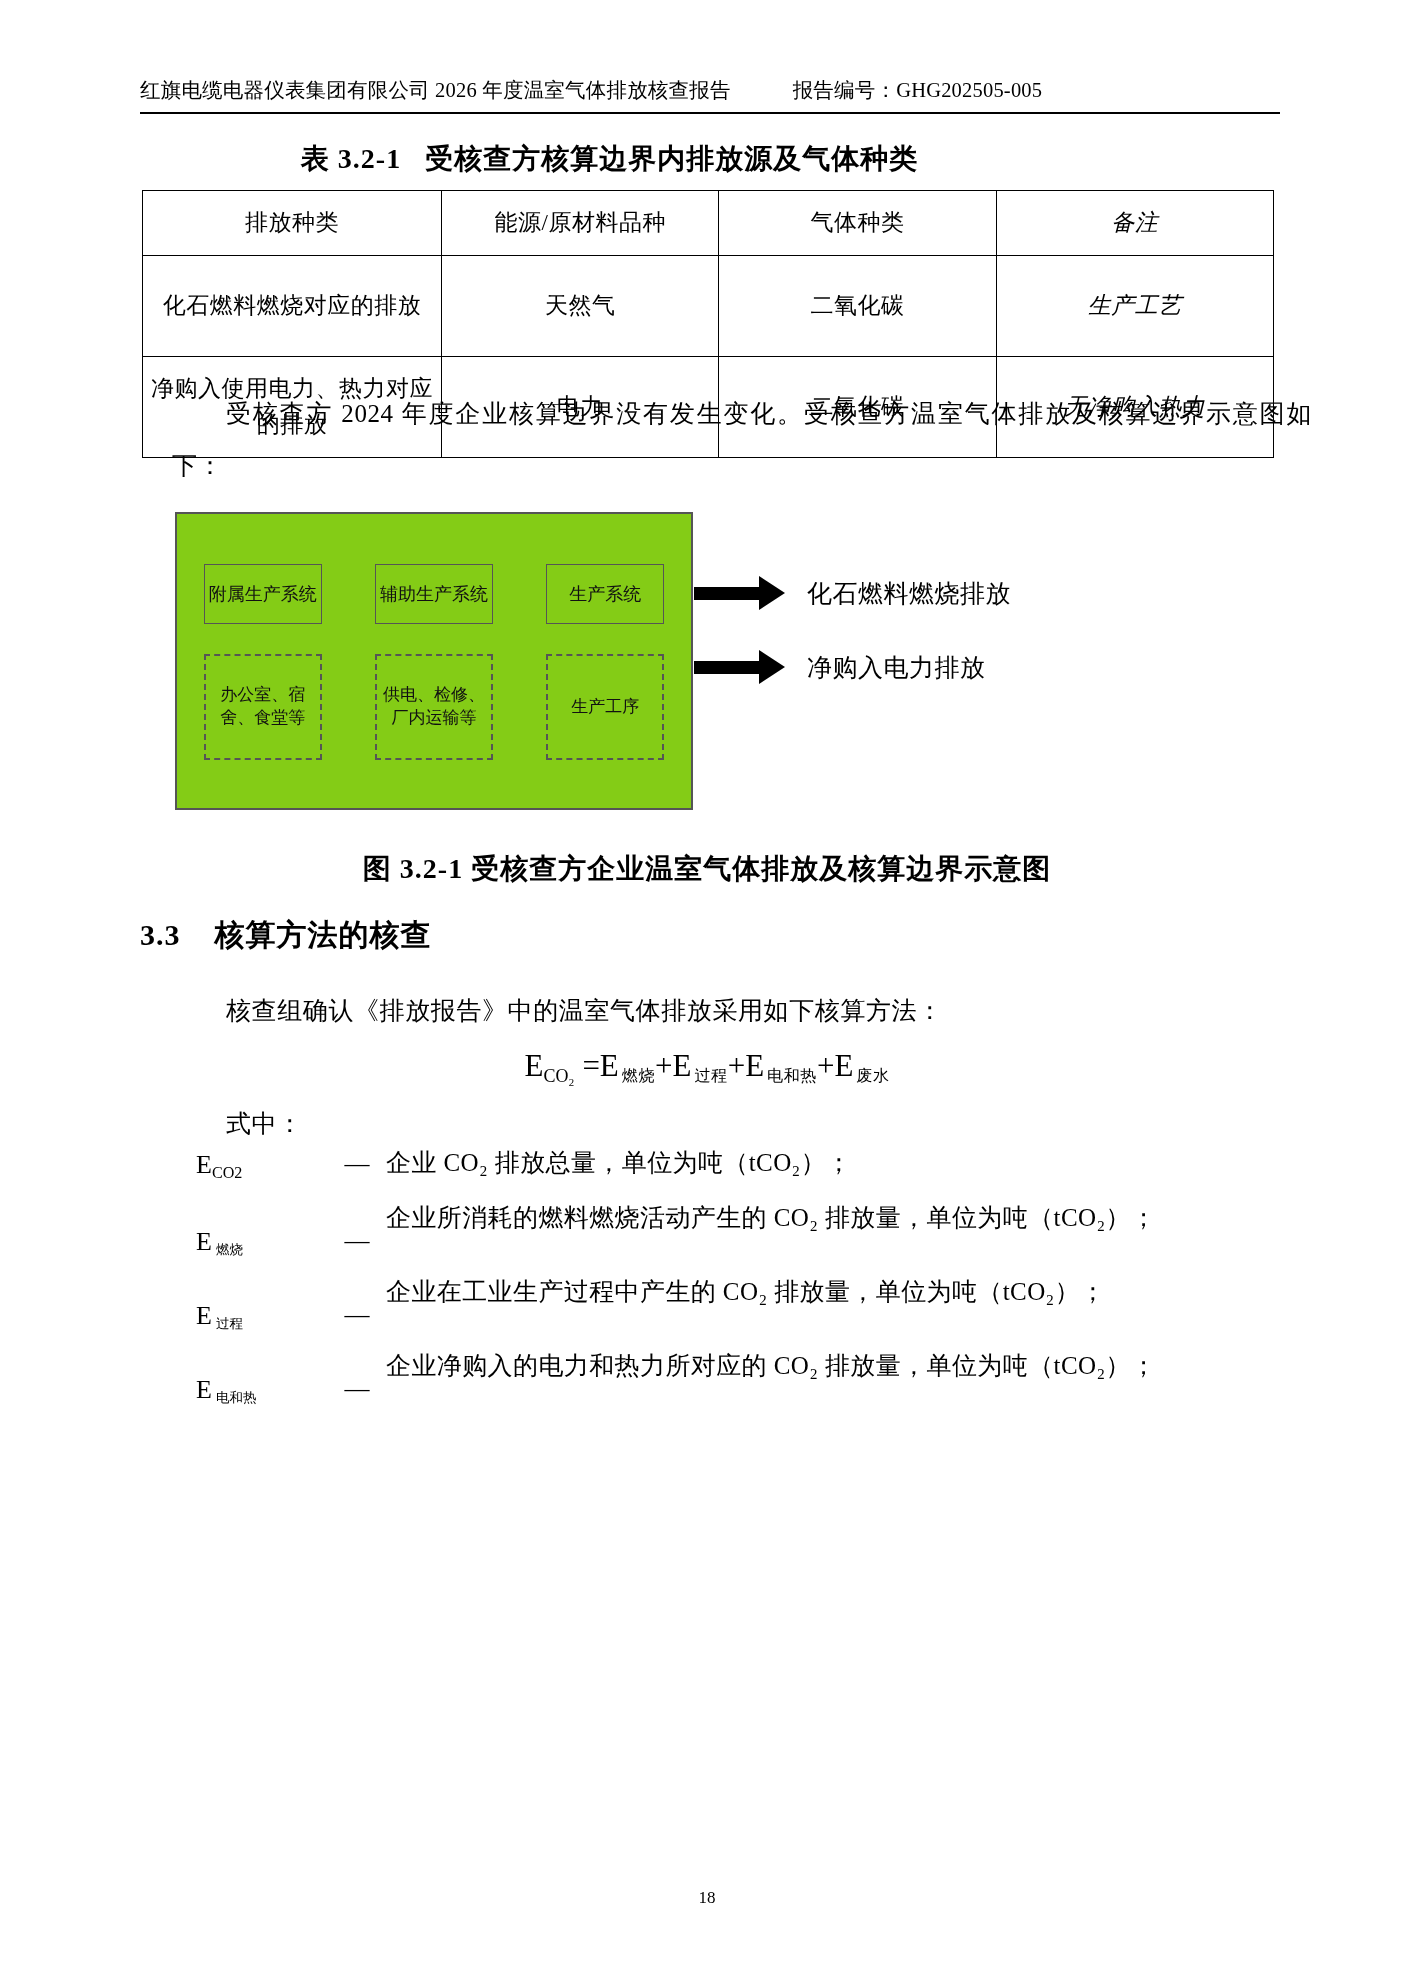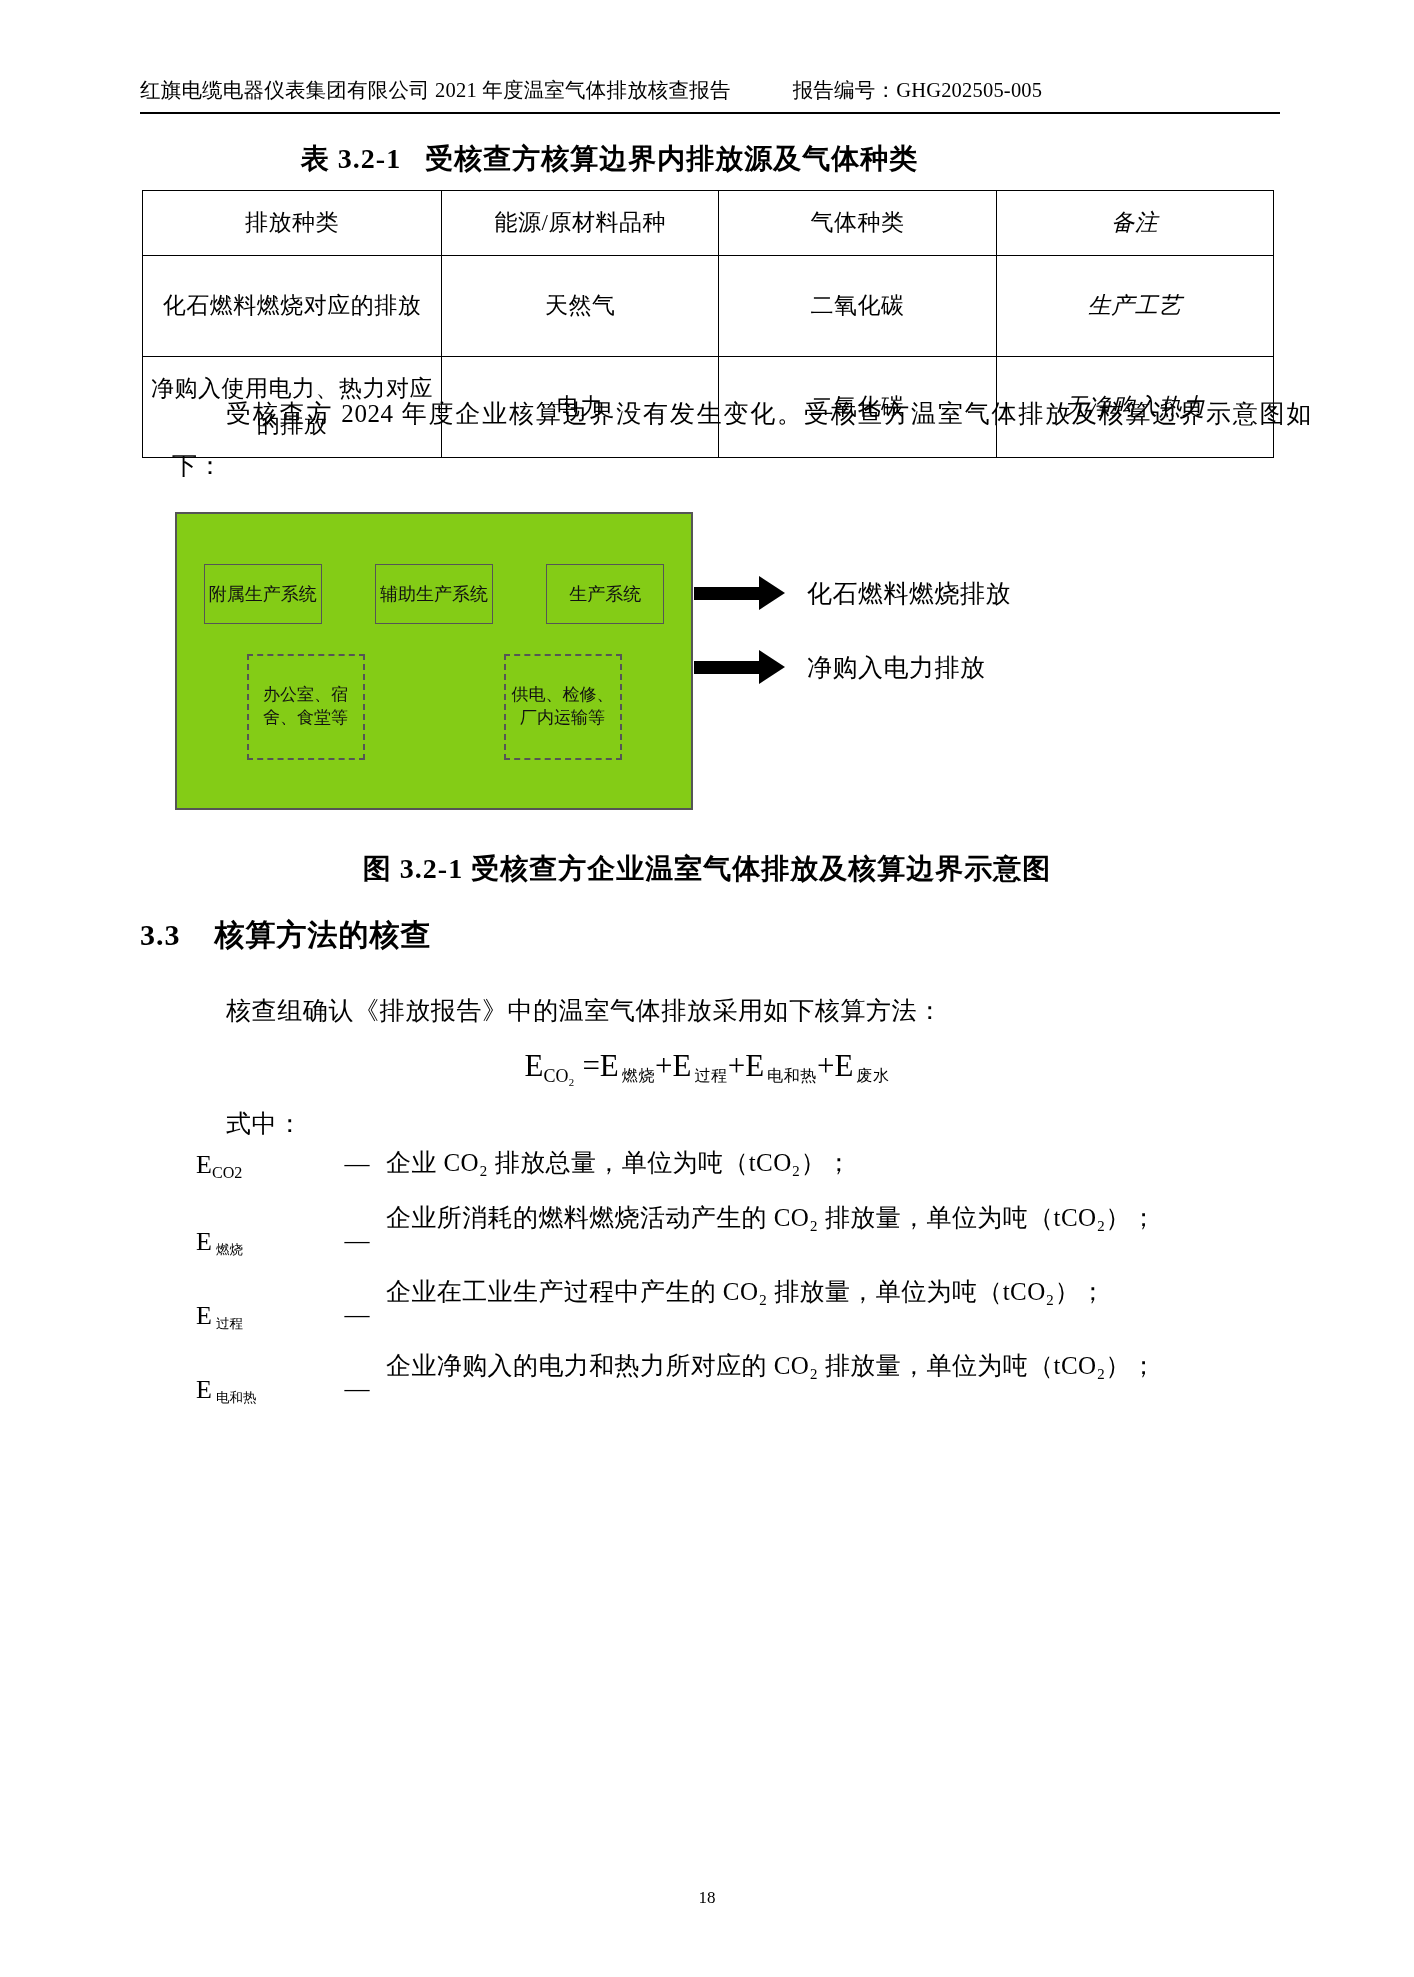--- a/index.html
+++ b/index.html
@@ -282,21 +282,21 @@
     text-align: center;
     font-size: 17px;
   }
 </style>
 </head>
 <body>
 
 <div class="page">
 
   <div class="header">
-    <span class="h-title">红旗电缆电器仪表集团有限公司 2021 年度温室气体排放核查报告</span>
+    <span class="h-title">红旗电缆电器仪表集团有限公司 2026 年度温室气体排放核查报告</span>
     <span class="h-code">报告编号：GHG202505-005</span>
   </div>
   <div class="header-rule"></div>
 
   <div class="table-caption">
     <span class="cap-num">表 3.2-1</span><span>受核查方核算边界内排放源及气体种类</span>
   </div>
 
   <table class="emission-table">
     <tbody>
@@ -325,20 +325,21 @@
 
   <div class="diagram">
     <div class="solid-row">
       <div class="dbox solid">附属生产系统</div>
       <div class="dbox solid">辅助生产系统</div>
       <div class="dbox solid">生产系统</div>
     </div>
     <div class="dashed-row">
       <div class="dbox dashed">办公室、宿舍、食堂等</div>
       <div class="dbox dashed">供电、检修、厂内运输等</div>
+      <div class="dbox dashed">生产工序</div>
     </div>
   </div>
 
   <div class="arrow-group" id="arrow-fossil">
     <div class="arrow-shaft"></div>
     <div class="arrow-head"></div>
     <div class="arrow-label">化石燃料燃烧排放</div>
   </div>
   <div class="arrow-group" id="arrow-power">
     <div class="arrow-shaft"></div>

